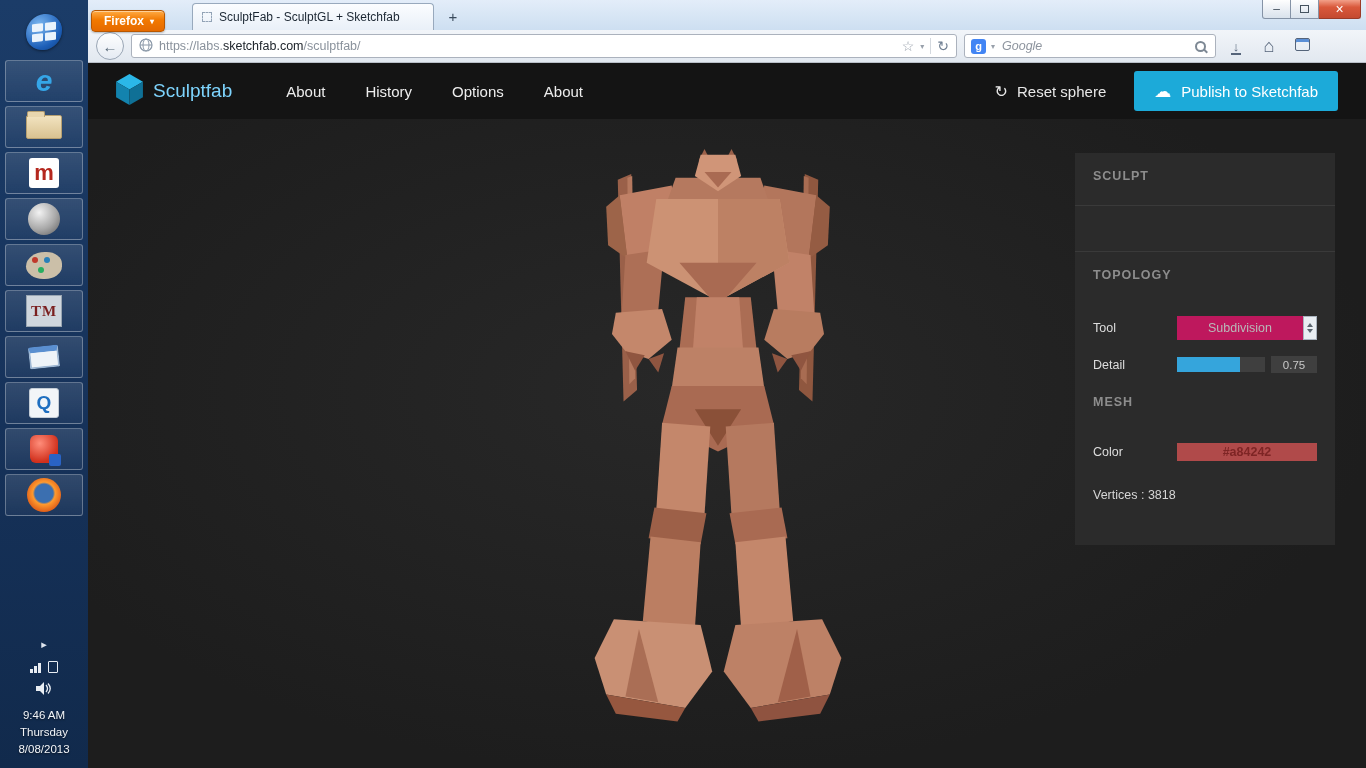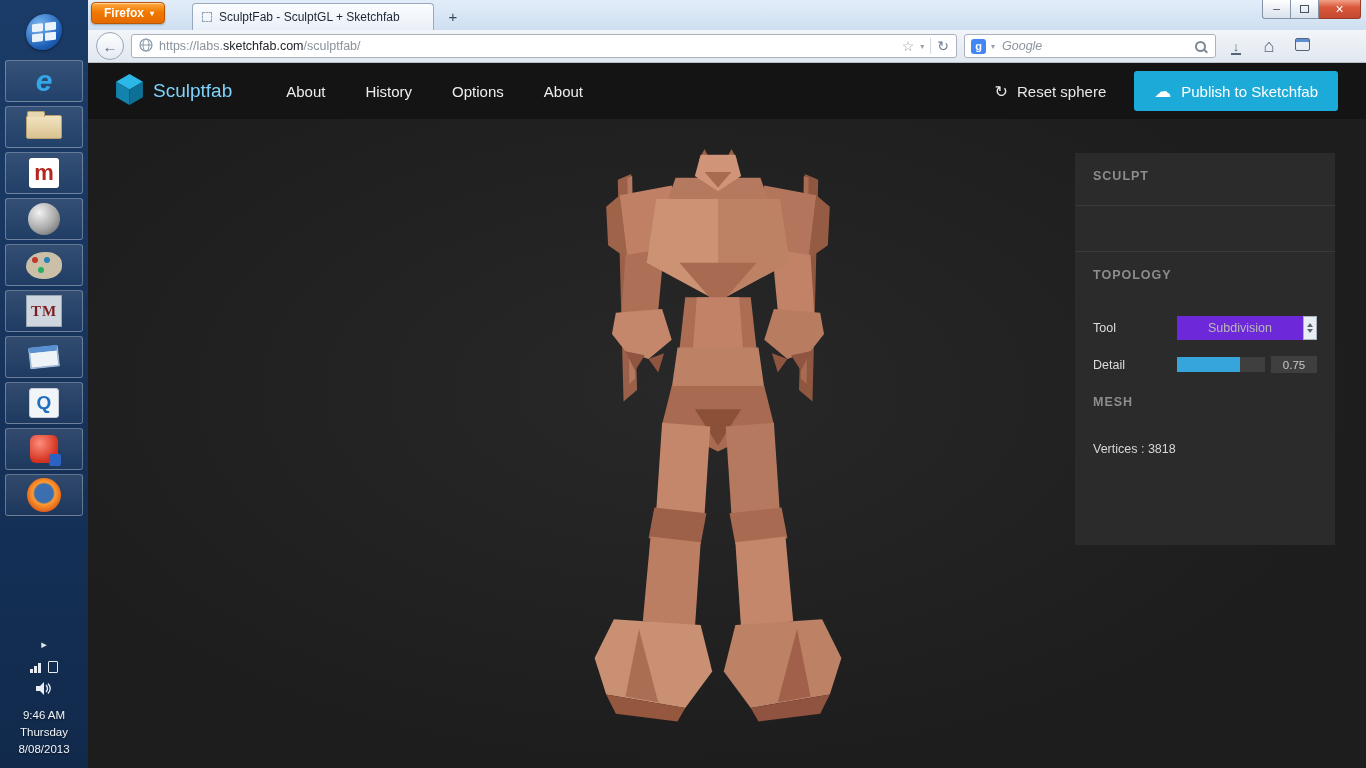--- a/index.html
+++ b/index.html
@@ -56,21 +56,21 @@
   .bars i { width:3px; background:#e8edf3; display:block; }
   .bars i:nth-child(1){height:4px;} .bars i:nth-child(2){height:7px;} .bars i:nth-child(3){height:10px;}
   .clip { width:10px; height:12px; border:1px solid #e8edf3; border-radius:1px; cursor:pointer; }
   .speaker { margin-bottom:4px; cursor:pointer; }
   .clock { color:#f2f5f9; font-size:11.5px; line-height:17px; text-align:center; margin:4px 0 10px; text-shadow:0 1px 2px rgba(0,0,0,.6); }
 
   
   .browser { flex:1; display:flex; flex-direction:column; min-width:0; }
   .titlebar { height:30px; background:linear-gradient(#e3edf9,#cddff1); position:relative; flex:0 0 30px; }
   .fx-btn {
-    position:absolute; left:3px; top:2px; height:22px; padding:0 10px 0 12px;
+    position:absolute; left:3px; top:10px; height:22px; padding:0 10px 0 12px;
     border:1px solid #b85700; border-radius:4px;
     background:linear-gradient(#ffab45,#f27900 45%,#e56a00);
     color:#fff; font-weight:bold; font-size:12px;
     display:flex; align-items:center; gap:6px;
     box-shadow:inset 0 1px 0 rgba(255,255,255,.45), 0 1px 2px rgba(0,0,0,.25);
     cursor:pointer; font-family:inherit;
   }
   .fx-btn .caret { font-size:8px; }
   .tab {
     position:absolute; left:104px; top:3px; width:242px; height:27px;
@@ -122,21 +122,21 @@
 
   .viewport { flex:1; position:relative; background:radial-gradient(ellipse at 46% 42%, #282828 0%, #1d1d1d 72%); overflow:hidden; }
   .model { position:absolute; left:446px; top:28px; width:368px; height:588px; }
 
   .panel { position:absolute; left:987px; top:34px; width:260px; min-height:392px; background:#2b2b2b; padding-bottom:14px; }
   .sec-h { color:#8d8d8d; font-size:12.5px; font-weight:bold; letter-spacing:1px; padding:16px 18px 22px; }
   .sec-h.bordered { border-bottom:1px solid #3a3a3a; }
   .sec-gap { height:46px; border-bottom:1px solid #3a3a3a; }
   .row { display:flex; align-items:center; padding:0 18px; margin:12px 0 16px; }
   .lbl { color:#dddddd; font-size:12.5px; }
-  .select { margin-left:auto; width:140px; height:24px; background:#6d28d9; display:flex; align-items:center; cursor:pointer; }
+  .select { margin-left:auto; width:140px; height:24px; background:#be185d; display:flex; align-items:center; cursor:pointer; }
   .select-val { flex:1; text-align:center; color:#b9b9b9; font-size:12.5px; }
   .spinner { width:14px; height:24px; background:#e9eef3; border:1px solid #aab4bf; display:flex; flex-direction:column; align-items:center; justify-content:center; gap:2px; cursor:pointer; }
   .spinner i { width:0; height:0; border-left:3px solid transparent; border-right:3px solid transparent; display:block; }
   .spinner .up { border-bottom:4px solid #5b6670; }
   .spinner .dn { border-top:4px solid #5b6670; }
   .slider { margin-left:auto; width:88px; height:15px; background:#3f3f3f; cursor:pointer; }
   .fill { height:100%; width:72%; background:#35a5dc; }
   .valbox { width:46px; height:17px; background:#3f3f3f; color:#c9c9c9; font-size:11.5px; display:flex; align-items:center; justify-content:center; margin-left:6px; cursor:text; }
   .swatch { margin-left:auto; width:140px; height:18px; background:#b04a4a; color:#7e2525; font-size:12.5px; font-weight:bold; display:flex; align-items:center; justify-content:center; cursor:pointer; }
   .stat { color:#d6d6d6; font-size:12.5px; padding:11px 18px; }
@@ -365,19 +365,23 @@
           <div class="row">
             <span class="lbl">Detail</span>
             <div class="slider">
                 <div class="fill"></div>
               </div>
             <div class="valbox">0.75</div>
           </div>
 
           <div class="sec-h" style="padding-top:6px;">MESH</div>
 
+          <div class="row">
+            <span class="lbl">Color</span>
+            <div class="swatch">#a84242</div>
+          </div>
 
           <div class="stat">Vertices : 3818</div>
         </aside>
       </div>
     </div>
   </div>
 </div>
 
 </body></html>

